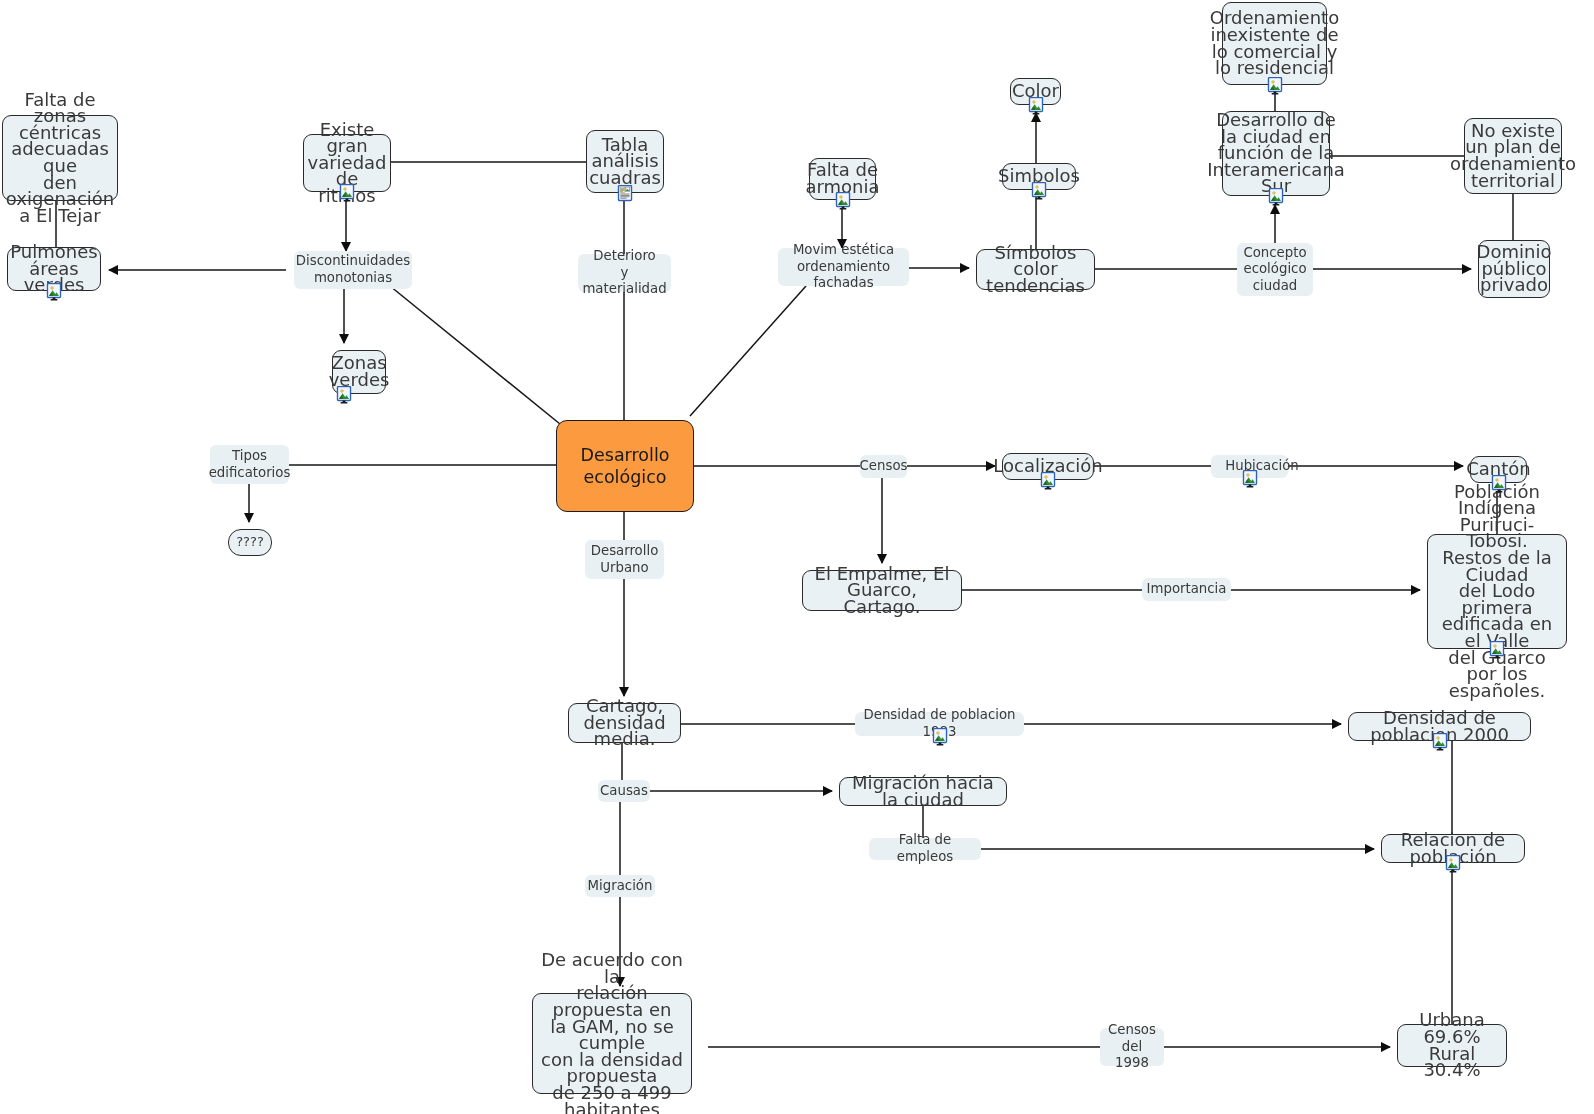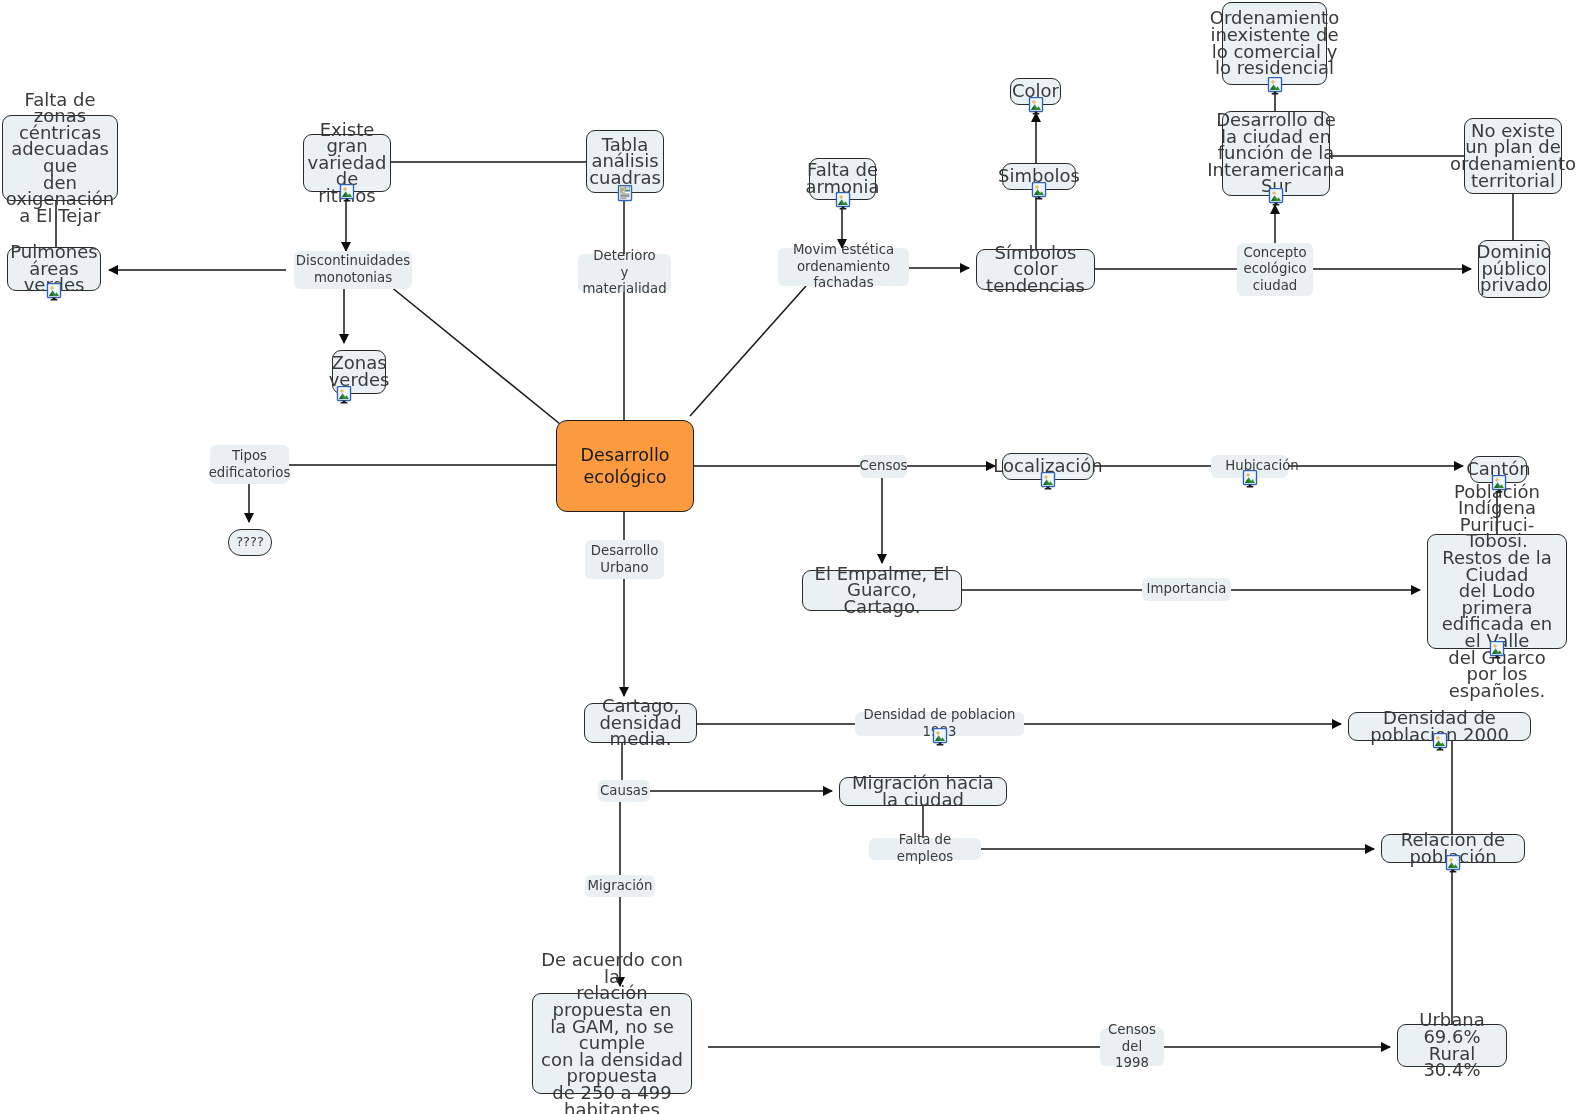--- a/index.html
+++ b/index.html
@@ -340,21 +340,21 @@
         <svg width="18" height="18" viewBox="0 0 18 18">
           <rect x="2.5" y="0.5" width="13" height="14" rx="1" fill="#ffffff" stroke="#2c62b8" stroke-width="1.4"></rect>
           <rect x="4" y="2" width="10" height="11" fill="#f2f6ff"></rect>
           <circle cx="7" cy="5" r="1.35" fill="#ffd64d" stroke="#b08b18" stroke-width="0.4"></circle>
           <path d="M4 13 L7.6 7.3 L10.2 11 L11.6 9.2 L14 13 Z" fill="#2f8a35"></path>
           <path d="M4 13 L6.4 9.2 L8.4 13 Z" fill="#1f6b27"></path>
           <rect x="7.6" y="14.5" width="2.8" height="1.6" fill="#1b1b1b"></rect>
           <rect x="5.6" y="16.1" width="6.8" height="1.5" rx="0.4" fill="#1b1b1b"></rect>
         </svg>
       </span>
-      <div class="node" style="left: 568px; top: 703px; width: 113px; height: 40px; margin-left: 16px;">Cartago,
+      <div class="node" style="left: 568px; top: 703px; width: 113px; height: 40px;">Cartago,
 densidad media.</div>
       <div class="linklabel" style="left: 855px; top: 712px; width: 169px; height: 24px;">Densidad de poblacion 1983</div>
       <span class="badge" style="left: 930.5px; top: 728px;">
         <svg width="18" height="18" viewBox="0 0 18 18">
           <rect x="2.5" y="0.5" width="13" height="14" rx="1" fill="#ffffff" stroke="#2c62b8" stroke-width="1.4"></rect>
           <rect x="4" y="2" width="10" height="11" fill="#f2f6ff"></rect>
           <circle cx="7" cy="5" r="1.35" fill="#ffd64d" stroke="#b08b18" stroke-width="0.4"></circle>
           <path d="M4 13 L7.6 7.3 L10.2 11 L11.6 9.2 L14 13 Z" fill="#2f8a35"></path>
           <path d="M4 13 L6.4 9.2 L8.4 13 Z" fill="#1f6b27"></path>
           <rect x="7.6" y="14.5" width="2.8" height="1.6" fill="#1b1b1b"></rect>

